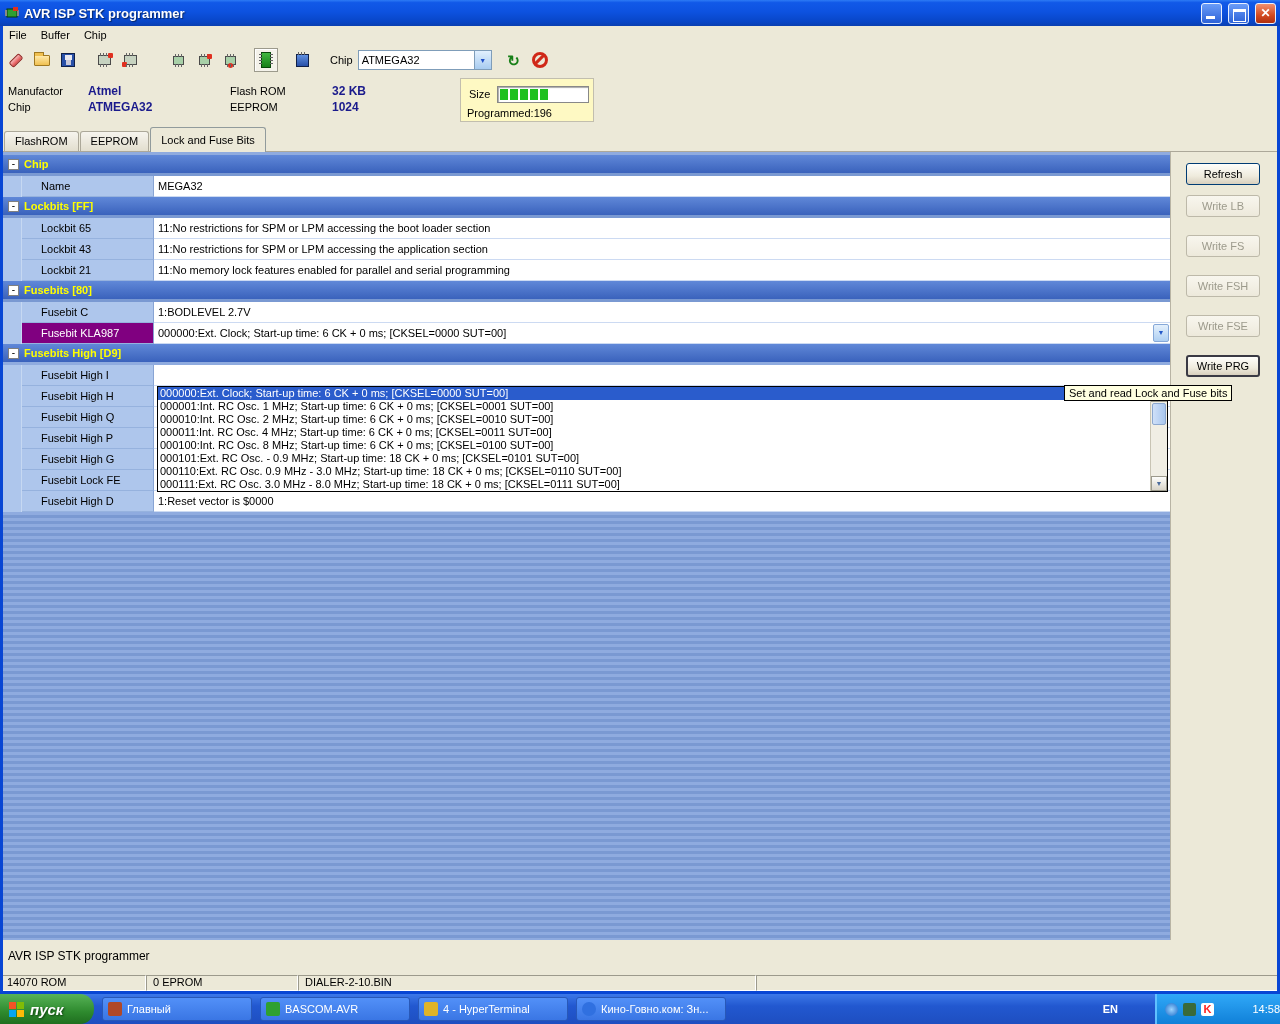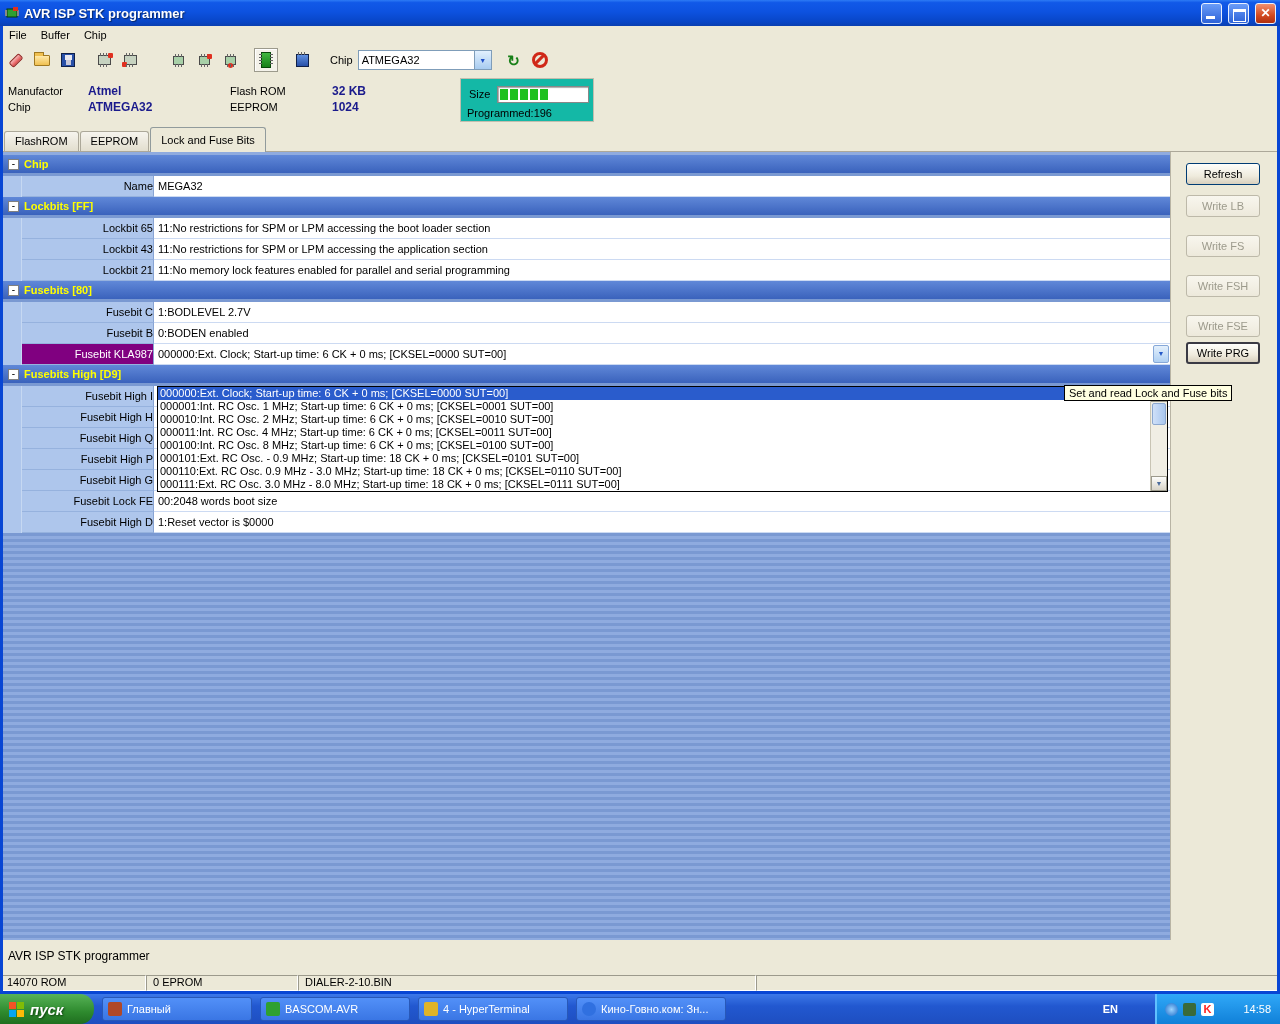--- a/index.html
+++ b/index.html
@@ -51,40 +51,40 @@
   .ic-cancel::before{content:"";position:absolute;left:-2px;top:3px;width:13px;height:3px;background:#D02818;transform:rotate(-45deg);}
   .chip-label{margin:0 5px 0 14px;}
   .combo{width:134px;height:20px;border:1px solid #7F9DB9;background:#fff;display:flex;align-items:center;margin-right:10px;}
   .combo .ctext{flex:1;padding-left:3px;}
   .carrow{width:17px;height:18px;background:linear-gradient(#E2F0FE,#A8CCF0);border-left:1px solid #7F9DB9;display:flex;align-items:center;justify-content:center;color:#2050C8;font-size:7px;}
 
   
   .infobar{height:50px;position:relative;background:#ECE9D8;}
   .ilabel{position:absolute;color:#000;}
   .ivalue{position:absolute;color:#1A1A8C;font-weight:bold;font-size:12px;}
-  .sizebox{position:absolute;left:460px;top:2px;width:134px;height:44px;border:1px solid #C2BEAE;background:#14b8a6;padding-left:16px;}
+  .sizebox{position:absolute;left:460px;top:2px;width:134px;height:44px;border:1px solid #C2BEAE;background:#fef9c3;padding-left:16px;}
   .pbar{position:absolute;left:36px;top:7px;width:92px;height:17px;border:1px solid #888;background:#fff;box-shadow:inset 1px 1px 1px #aaa;padding:2px;}
   .pfill{height:100%;background:repeating-linear-gradient(90deg,#20C020 0 8px,#fff 8px 10px);}
   .sizelbl{position:absolute;left:8px;top:9px;}
   .progtext{position:absolute;left:6px;top:28px;}
 
   
   .tabstrip{height:26px;background:#ECE9D8;position:relative;border-bottom:1px solid #ACA899;display:flex;align-items:flex-end;padding-left:4px;}
   .tab{height:20px;padding:0 10px;line-height:19px;background:linear-gradient(#F6F4EE,#E2DECE);border:1px solid #ACA899;border-bottom:none;border-radius:3px 3px 0 0;margin-right:1px;color:#000;}
   .tab.active{height:25px;line-height:24px;background:#ECE9D8;position:relative;top:1px;border-color:#919B9C;}
 
   
   .main{height:788px;position:relative;background:repeating-linear-gradient(180deg,#8FABDF 0 3px,#7A99D2 3px 6px);}
   .tree{position:absolute;left:0;top:0;width:1170px;padding-top:3px;}
   .trow{display:flex;height:21px;}
   .sec{height:18px;margin-bottom:3px;display:flex;align-items:center;background:linear-gradient(#6088D8,#3A62BC);color:#FFFF00;font-weight:bold;}
   .minus{width:11px;height:11px;margin-left:8px;background:#fff;border:1px solid #808080;color:#000;font-weight:normal;display:flex;align-items:center;justify-content:center;font-size:10px;line-height:1;}
   .seclbl{margin-left:5px;}
   .gutter{width:22px;background:#AEC6EC;border-right:1px solid #C6D8F2;}
-  .lbl{width:132px;background:#AEC6EC;border-right:1px solid #88A4D4;border-bottom:1px solid #96B2DE;padding-left:19px;line-height:20px;color:#000;white-space:nowrap;overflow:hidden;text-align:right;}
+  .lbl{width:132px;background:#AEC6EC;border-right:1px solid #88A4D4;border-bottom:1px solid #96B2DE;padding-left:19px;line-height:20px;color:#000;white-space:nowrap;overflow:hidden;}
   .val{flex:1;background:#fff;border-bottom:1px solid #CCDAF2;padding-left:4px;line-height:20px;color:#000;white-space:nowrap;overflow:hidden;}
   .selected .lbl{background:#800080;color:#fff;}
   .combo-val{display:flex;align-items:center;}
   .combo-text{flex:1;}
   .combo-btn{width:16px;height:18px;margin-right:1px;background:linear-gradient(#E4F0FC,#AECFF2);border:1px solid #86A8D8;border-radius:2px;display:flex;align-items:center;justify-content:center;color:#2458C8;font-size:7px;}
 
   
   .dropdown{position:absolute;left:157px;top:234px;width:1011px;height:106px;background:#fff;border:1px solid #000;z-index:20;}
   .dd-item{height:13px;line-height:13px;padding-left:2px;white-space:nowrap;overflow:hidden;color:#000;width:calc(100% - 17px);}
   .dd-item.selected{background:#2A5CCC;color:#fff;}
@@ -92,21 +92,21 @@
   .dd-up,.dd-down{position:absolute;left:0;right:0;height:15px;background:linear-gradient(#FDFDFB,#D8D4C8);border:1px solid #9C9A8C;color:#4C6C9C;font-size:7px;display:flex;align-items:center;justify-content:center;}
   .dd-up{top:0} .dd-down{bottom:0}
   .dd-thumb{position:absolute;left:1px;right:1px;top:16px;height:22px;background:linear-gradient(90deg,#CFE0F8,#A8C6EE);border:1px solid #8CA8D0;border-radius:2px;}
 
   
   .side{position:absolute;left:1170px;top:0;width:110px;height:100%;background:#ECE9D8;border-left:1px solid #B8B4A4;padding-left:46px;}
   .sbtn{position:absolute;left:15px;width:74px;height:22px;border:1px solid #003C74;border-radius:3px;
     background:linear-gradient(#FEFEFB,#EFEBDD 60%,#D8D0BE);display:flex;align-items:center;justify-content:center;color:#000;cursor:pointer;}
   .sbtn.disabled{color:#9C9A8C;border-color:#BDB9A9;background:linear-gradient(#F8F6EE,#EDE9DB);}
   .sbtn.default{border:2px solid #3A3A44;}
-  .b0{top:11px}.b1{top:43px}.b2{top:83px}.b3{top:123px}.b4{top:163px}.b5{top:190px}
+  .b0{top:11px}.b1{top:43px}.b2{top:83px}.b3{top:123px}.b4{top:163px}.b5{top:203px}
 
   .tooltip{position:absolute;left:1064px;top:385px;background:#FFFFE1;border:1px solid #000;padding:1px 4px;z-index:60;white-space:nowrap;}
 
   
   .statusline{height:35px;background:#ECE9D8;padding:9px 0 0 8px;font-size:12px;color:#000;}
   .statusbar{height:16px;display:flex;background:#ECE9D8;}
   .scell{border:1px solid;border-color:#9C9A8C #FFF #FFF #9C9A8C;padding-left:6px;line-height:13px;overflow:hidden;white-space:nowrap;}
   .sc0{width:146px}.sc1{width:152px}.sc2{width:458px}.sc3{flex:1}
   .bluestrip{height:3px;background:#0846D4;}
 
@@ -119,21 +119,21 @@
   .task:first-of-type{margin-left:16px;}
   .ticon{width:14px;height:14px;border-radius:2px;flex:none;}
   .ti0{background:#B04828}.ti1{background:#2FA030}.ti2{background:#E0B428}.ti3{background:#3070E0;border-radius:50%;}
   .lang{position:absolute;right:162px;color:#fff;font-weight:bold;}
   .tray{position:absolute;right:0;top:0;bottom:0;width:125px;background:linear-gradient(#30A8F8,#1080D8);border-left:2px solid #60C0FF;
     display:flex;align-items:center;gap:5px;padding-left:8px;color:#fff;}
   .tico{width:13px;height:13px;border-radius:50%;flex:none;}
   .tc0{background:radial-gradient(#9CD4FF,#1868C8);}
   .tc1{background:#3A6A3A;border-radius:2px;}
   .kico{color:#FF2020;background:#fff;border-radius:2px;width:13px;height:13px;font-weight:bold;font-size:11px;line-height:13px;text-align:center;flex:none;}
-  .clock{margin-left:auto;padding-right:9px;}
+  .clock{margin-left:auto;}
 </style>
 </head>
 <body>
 
 <div class="window">
   <div class="frame-l"></div>
   <div class="frame-r"></div>
 
   <div class="titlebar">
     <svg width="16" height="16">
@@ -270,25 +270,20 @@
         </div>
       <div class="sec">
           <span class="minus">-</span>
           <span class="seclbl">Fusebits [80]</span>
         </div>
       <div class="trow">
           <div class="gutter"></div>
           <div class="lbl">Fusebit C</div>
           <div class="val">1:BODLEVEL 2.7V</div>
         </div>
-      <div class="trow">
-          <div class="gutter"></div>
-          <div class="lbl">Fusebit B</div>
-          <div class="val">0:BODEN enabled</div>
-        </div>
       <div class="trow selected">
         <div class="gutter"></div>
         <div class="lbl">Fusebit KLA987</div>
         <div class="val combo-val">
           <span class="combo-text">000000:Ext. Clock; Start-up time: 6 CK + 0 ms; [CKSEL=0000 SUT=00]</span>
           <span class="combo-btn">
               <span>▼</span>
             </span>
         </div>
       </div>

